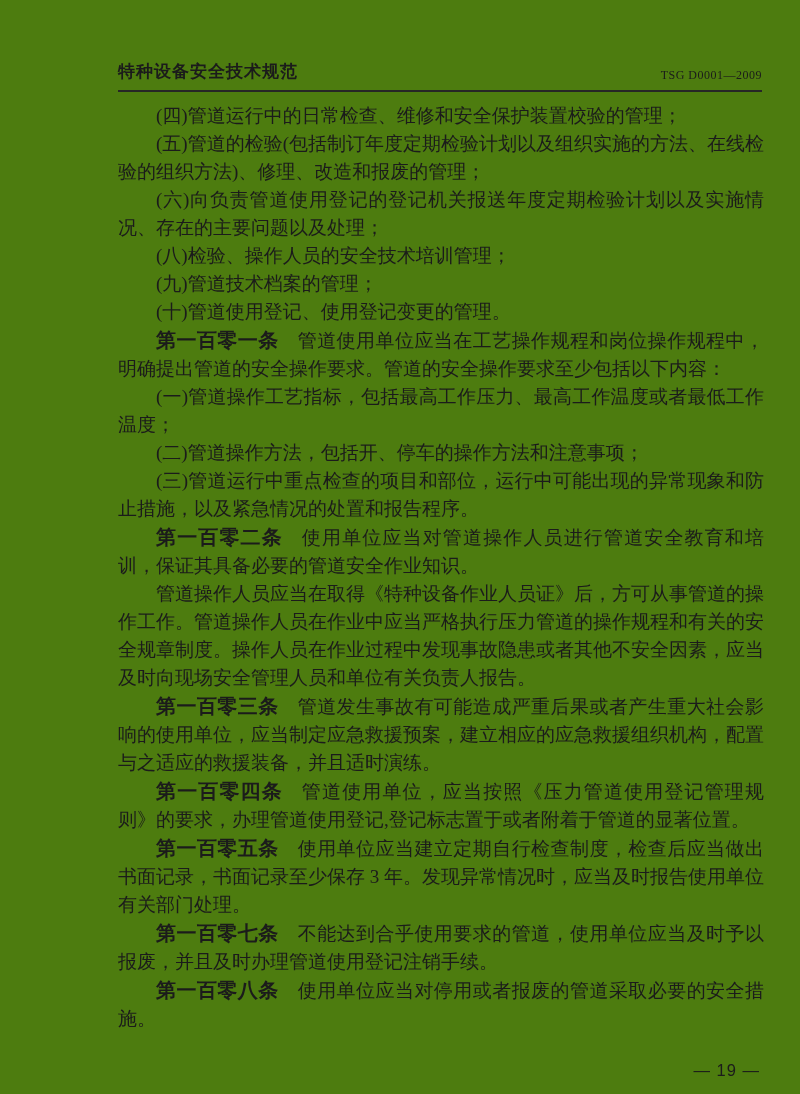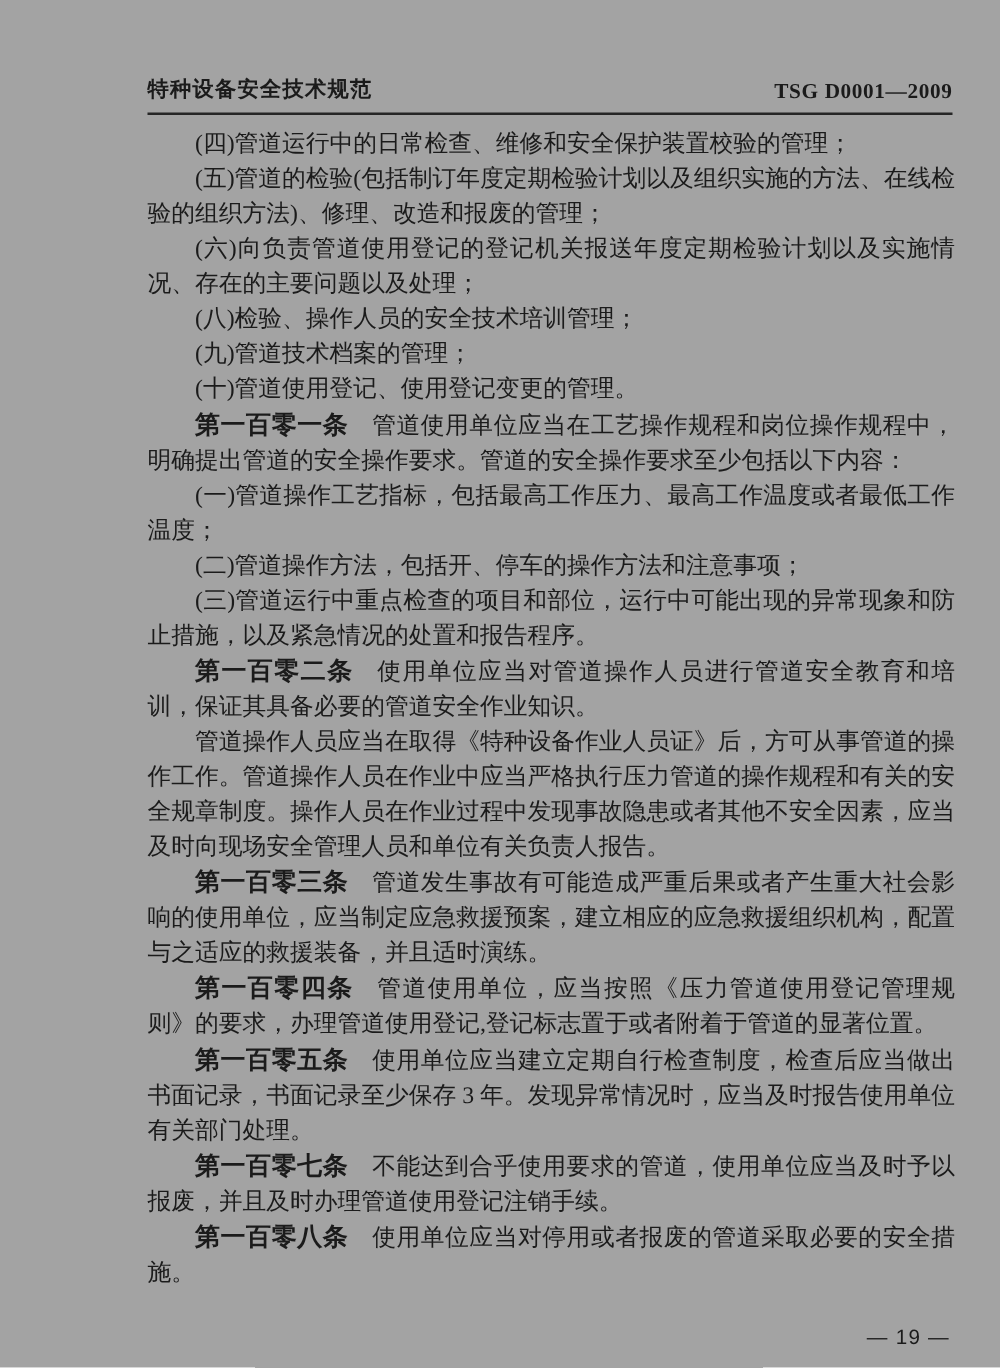--- a/index.html
+++ b/index.html
@@ -4,21 +4,21 @@
 <style>
   html, body {
     margin: 0;
     padding: 0;
     background: #ffffff;
   }
   .page {
     position: relative;
     width: 800px;
     height: 1094px;
-    background: #a3a3a3;
+    background: #4d7c0f;
     overflow: hidden;
     font-family: "Liberation Serif", "DejaVu Serif", serif;
     color: #1b1b1b;
   }
   .header {
     position: absolute;
     left: 118px;
     top: 60px;
     width: 644px;
     display: flex;
@@ -28,22 +28,22 @@
     border-bottom: 2px solid #262626;
   }
   .header-left {
     font-family: "Liberation Sans", "DejaVu Sans", sans-serif;
     font-weight: 700;
     font-size: 17px;
     letter-spacing: 1px;
   }
   .header-right {
     font-family: "Liberation Serif", "DejaVu Serif", serif;
-    font-weight: 700;
-    font-size: 17px;
+    font-weight: 400;
+    font-size: 12px;
     letter-spacing: 0.5px;
   }
   .content {
     position: absolute;
     left: 118px;
     top: 102px;
     width: 646px;
     font-size: 19px;
     line-height: 28px;
     text-align: justify;

